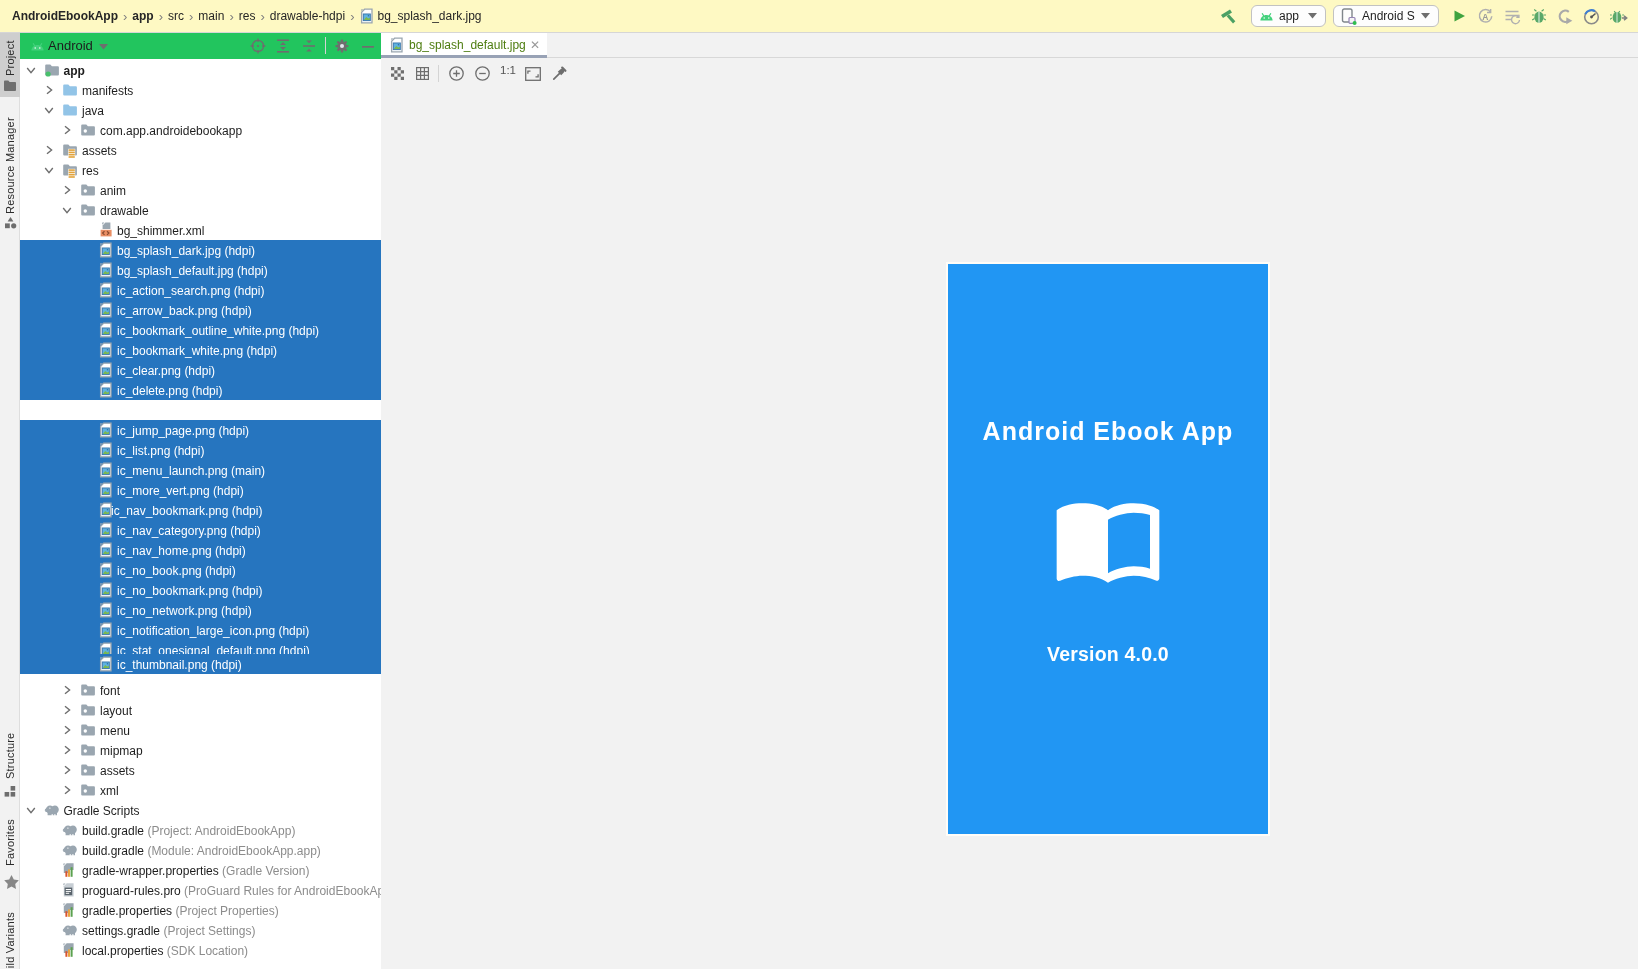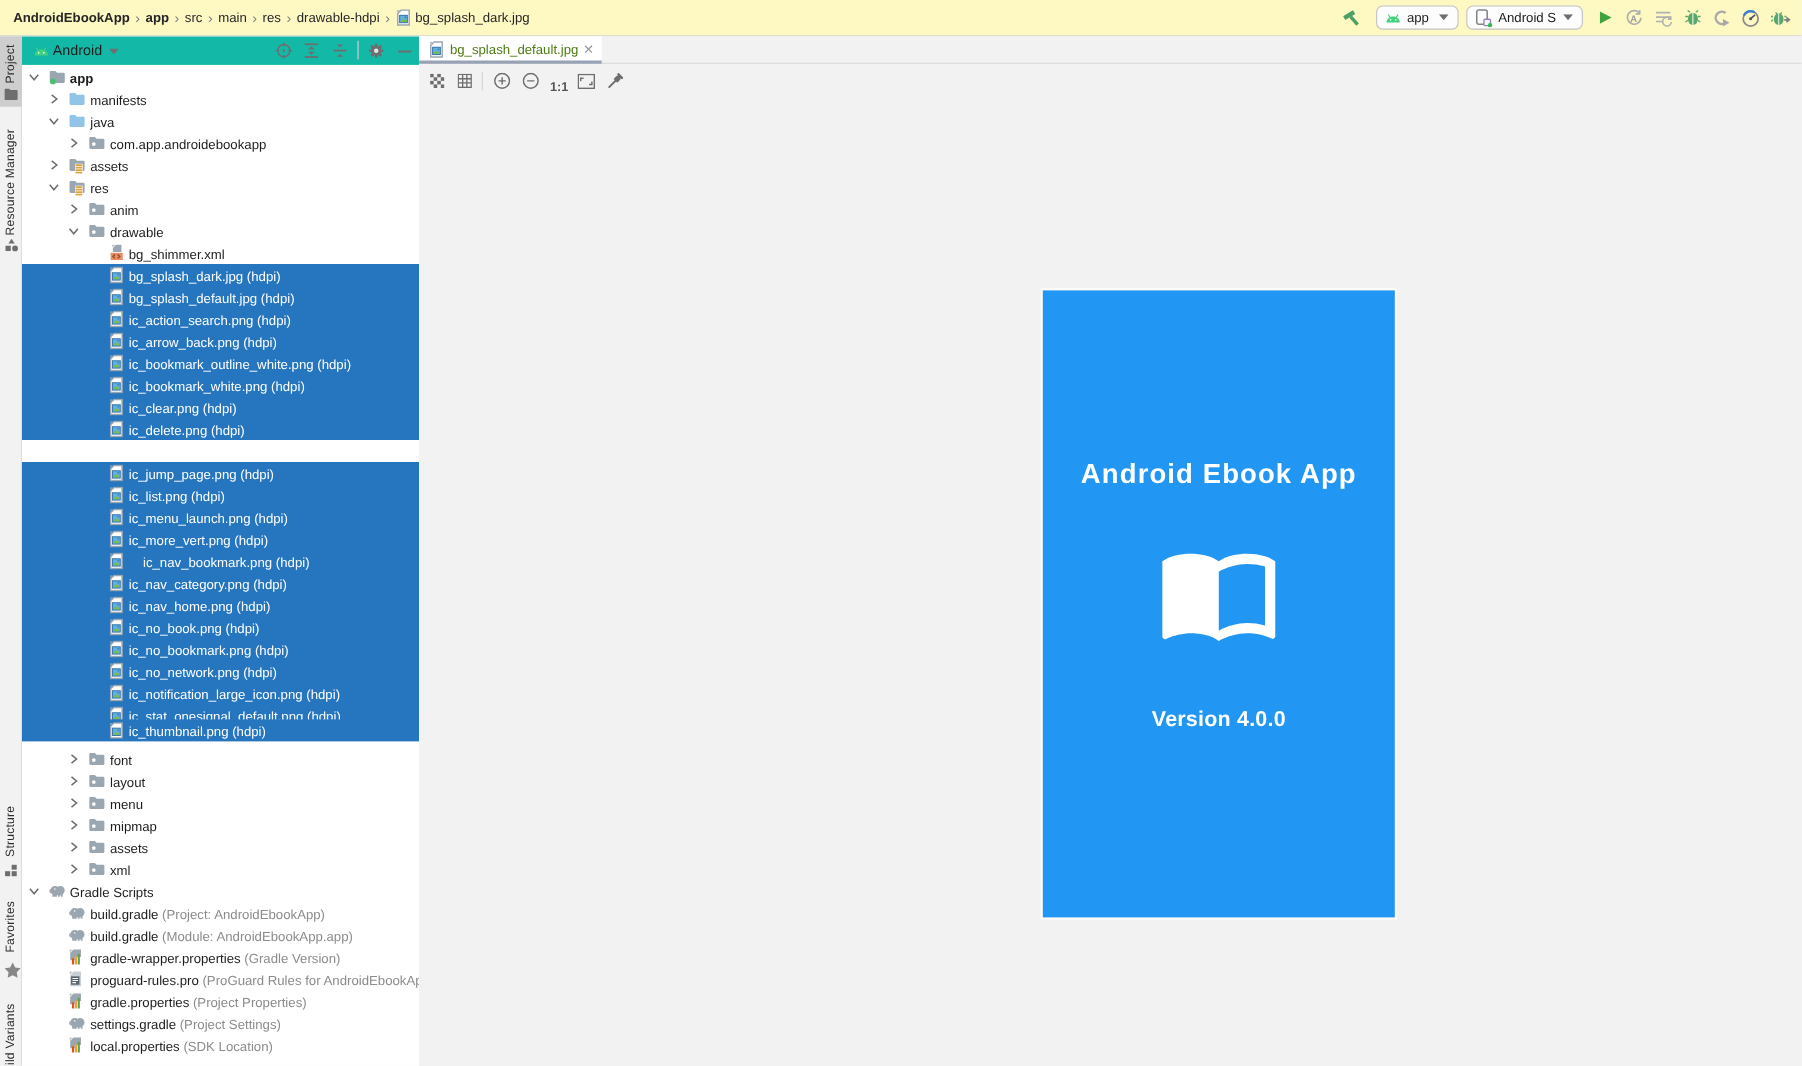--- a/index.html
+++ b/index.html
@@ -10,21 +10,21 @@
 .crumbs .bc{display:inline-block}
 .topright{position:absolute;right:4px;top:0;height:32px;display:flex;align-items:center}
 .combo{height:22px;background:#fdfdfd;border:1px solid #c2c2c2;border-radius:6px;display:flex;align-items:center;padding:0 8px 0 7px;margin-right:7px;width:75px}
 .combo .ct{font-size:12px;color:#1d1d1d;margin:0 6px 0 5px;flex:1;white-space:nowrap;overflow:hidden}
 .ti{margin:0 5px}
 .stripe{position:absolute;left:0;top:33px;width:20px;height:936px;background:#f2f2f2;border-right:1px solid #dedede}
 .stab{position:absolute;left:0;width:20px;background:#cecece}
 .vlab{position:absolute;left:3px;writing-mode:vertical-rl;transform:rotate(180deg);font-size:11px;letter-spacing:.2px;color:#2b2b2b;line-height:14px}
 .sico{position:absolute;left:3.5px}
 .panel{position:absolute;left:20px;top:33px;width:361px;height:936px;background:#fff;overflow:hidden}
-.phead{position:absolute;left:0;top:0;width:361px;height:26px;background:#14b8a6}
+.phead{position:absolute;left:0;top:0;width:361px;height:26px;background:#22c55e}
 .phi{position:absolute;top:5px}
 .row{position:absolute;left:0;width:361px;height:20px;font-size:12px;letter-spacing:0;color:#1d1d1d}
 .row.sel{background:#2675bf;color:#fff}
 .chev{position:absolute;top:5px}
 .tico{position:absolute;top:2px}
 .lbl{position:absolute;top:3.5px;white-space:nowrap}
 .sub{color:#8c8c8c}
 .editor{position:absolute;left:381px;top:33px;width:1257px;height:936px;background:#f2f2f2}
 .tabbar{position:absolute;left:0;top:0;width:1257px;height:25px;border-bottom:1px solid #d8d8d8}
 .tab{position:absolute;left:0;top:0;width:166px;height:25px;background:#fff;border-bottom:3px solid #98a2b5}
@@ -436,33 +436,33 @@
 <div class="row sel" style="top:407px">
       <svg class="tico" style="left:79px" width="16" height="16">
         <use href="#img"></use>
       </svg>
       <span class="lbl" style="left:97px">ic_list.png (hdpi)</span>
     </div>
 <div class="row sel" style="top:427px">
       <svg class="tico" style="left:79px" width="16" height="16">
         <use href="#img"></use>
       </svg>
-      <span class="lbl" style="left:97px">ic_menu_launch.png (hdpi)</span>
+      <span class="lbl" style="left:97px">ic_menu_launch.png (main)</span>
     </div>
 <div class="row sel" style="top:447px">
       <svg class="tico" style="left:79px" width="16" height="16">
         <use href="#img"></use>
       </svg>
       <span class="lbl" style="left:97px">ic_more_vert.png (hdpi)</span>
     </div>
 <div class="row sel" style="top:467px">
       <svg class="tico" style="left:79px" width="16" height="16">
         <use href="#img"></use>
       </svg>
-      <span class="lbl" style="left:110px">ic_nav_bookmark.png (hdpi)</span>
+      <span class="lbl" style="left:91px">ic_nav_bookmark.png (hdpi)</span>
     </div>
 <div class="row sel" style="top:487px">
       <svg class="tico" style="left:79px" width="16" height="16">
         <use href="#img"></use>
       </svg>
       <span class="lbl" style="left:97px">ic_nav_category.png (hdpi)</span>
     </div>
 <div class="row sel" style="top:507px">
       <svg class="tico" style="left:79px" width="16" height="16">
         <use href="#img"></use>
@@ -643,21 +643,21 @@
       </svg>
   <div style="position:absolute;left:57px;top:7px;width:1px;height:17px;background:#d4d4d4"></div>
   <svg class="ei" style="left:68px;top:8px" width="15" height="15" viewBox="0 0 15 15">
         <circle cx="7.5" cy="7.5" r="6.7" fill="none" stroke="#6e6e6e" stroke-width="1.3"></circle>
         <path d="M7.5 4.2 v6.6 M4.2 7.5 h6.6" stroke="#6e6e6e" stroke-width="1.3"></path>
       </svg>
   <svg class="ei" style="left:94px;top:8px" width="15" height="15" viewBox="0 0 15 15">
         <circle cx="7.5" cy="7.5" r="6.7" fill="none" stroke="#6e6e6e" stroke-width="1.3"></circle>
         <path d="M4.2 7.5 h6.6" stroke="#6e6e6e" stroke-width="1.3"></path>
       </svg>
-  <span style="position:absolute;left:119px;top:16px;font-size:11.5px;font-weight:bold;color:#545454">1:1</span>
+  <span style="position:absolute;left:119px;top:6px;font-size:11.5px;font-weight:normal;color:#545454">1:1</span>
   <svg class="ei" style="left:144px;top:9px" width="16" height="14" viewBox="0 0 16 14">
         <rect x="0.7" y="0.7" width="14.6" height="12.6" fill="none" stroke="#6e6e6e" stroke-width="1.3"></rect>
         <path d="M10.5 9.8 h2.6 v-2.6 M5.5 4.2 h-2.6 v2.6" fill="none" stroke="#6e6e6e" stroke-width="1.3"></path>
       </svg>
   <svg class="ei" style="left:171px;top:8px" width="15" height="15" viewBox="0 0 15 15">
         <path d="M1.8 13.2 L7.6 7.4" stroke="#6e6e6e" stroke-width="1.7" stroke-linecap="round" fill="none"></path>
         <path d="M8.2 3.4 c.9-.9 2.4-.9 3.3 0 l.1.1 c.9.9.9 2.4 0 3.3 L9.2 9.2 5.8 5.8 Z" fill="#6e6e6e"></path>
         <path d="M10.2 1.6 l3.2 3.2" stroke="#6e6e6e" stroke-width="2.2" stroke-linecap="round"></path>
       </svg>
 </div>

